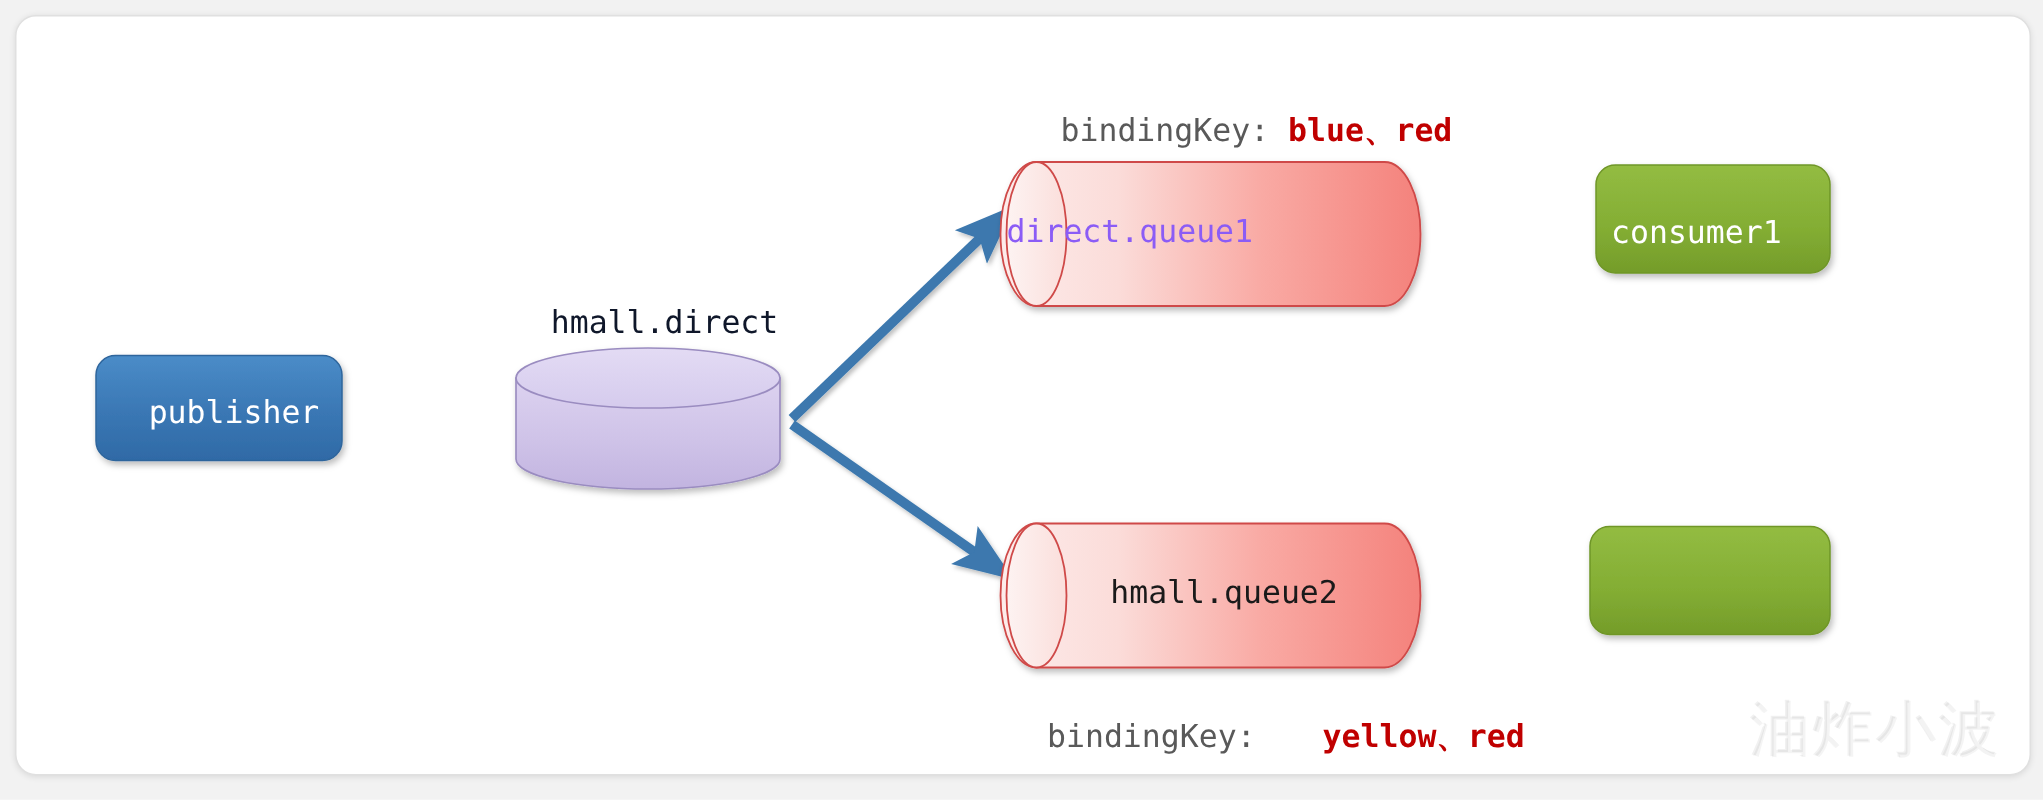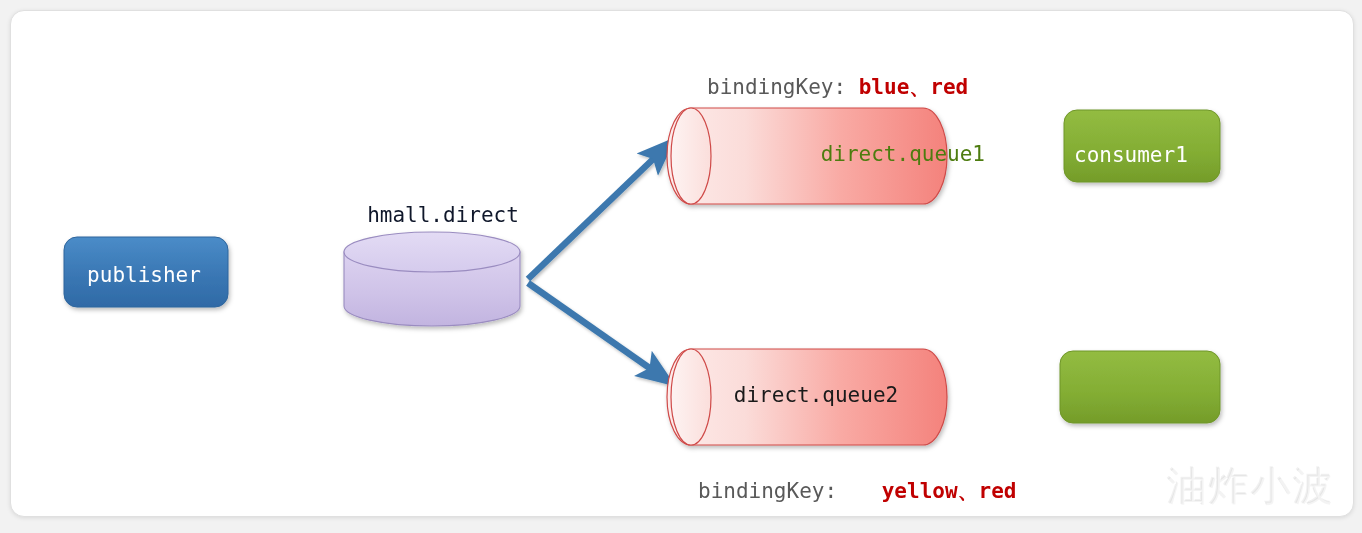--- a/index.html
+++ b/index.html
@@ -32,21 +32,21 @@
     height: 505px;
   }
   .nodetext {
     position: absolute;
     white-space: pre;
     font-family: "DejaVu Sans Mono", "Liberation Mono", monospace;
     pointer-events: none;
   }
   
   #publisher-label {
-    left: 51px; top: 252px; width: 164px;
+    left: 63px; top: 252px; width: 164px;
     text-align: center;
     font-size: 21px;
     color: #ffffff;
   }
   
   #exchange-label {
     left: 343px; top: 258px; width: 176px;
     text-align: center;
     font-size: 21px;
     color: #1a1a1a;
@@ -54,24 +54,23 @@
   }
   #exchange-name {
     left: 330px; top: 192px; width: 204px;
     text-align: center;
     font-size: 21px;
     color: #0f172a;
   }
   
   #queue1-label {
     left: 660px; top: 131px; width: 290px;
-    text-align: right;
-    font-size: 21px;
-    color: #4d7c0f;
-    margin-left: 24px;
+    text-align: left;
+    font-size: 21px;
+    color: #8b5cf6;
   }
   #queue2-label {
     left: 660px; top: 372px; width: 290px;
     text-align: center;
     font-size: 21px;
     color: #1a1a1a;
   }
   
   #consumer1-label {
     left: 1063px; top: 132px; width: 156px;
@@ -208,21 +207,21 @@
     </g>
   </svg>
 
   <div class="nodetext" id="publisher-label">publisher</div>
 
   <div class="nodetext" id="exchange-name">hmall.direct</div>
 
 
   <div class="nodetext" id="queue1-label">direct.queue1</div>
 
-  <div class="nodetext" id="queue2-label">direct.queue2</div>
+  <div class="nodetext" id="queue2-label">hmall.queue2</div>
 
   <div class="nodetext" id="consumer1-label">consumer1</div>
 
 
   <div class="bindingkey" id="bindingkey-top"><span>bindingKey: </span><span class="keys" style="color: rgb(192, 0, 0);">blue、red</span></div>
 
   <div class="bindingkey" id="bindingkey-bottom"><span>bindingKey: </span><span class="keys" style="color: rgb(192, 0, 0); margin-left: 32px;">yellow、red</span></div>
 
   <div id="watermark">油炸小波</div>
 

